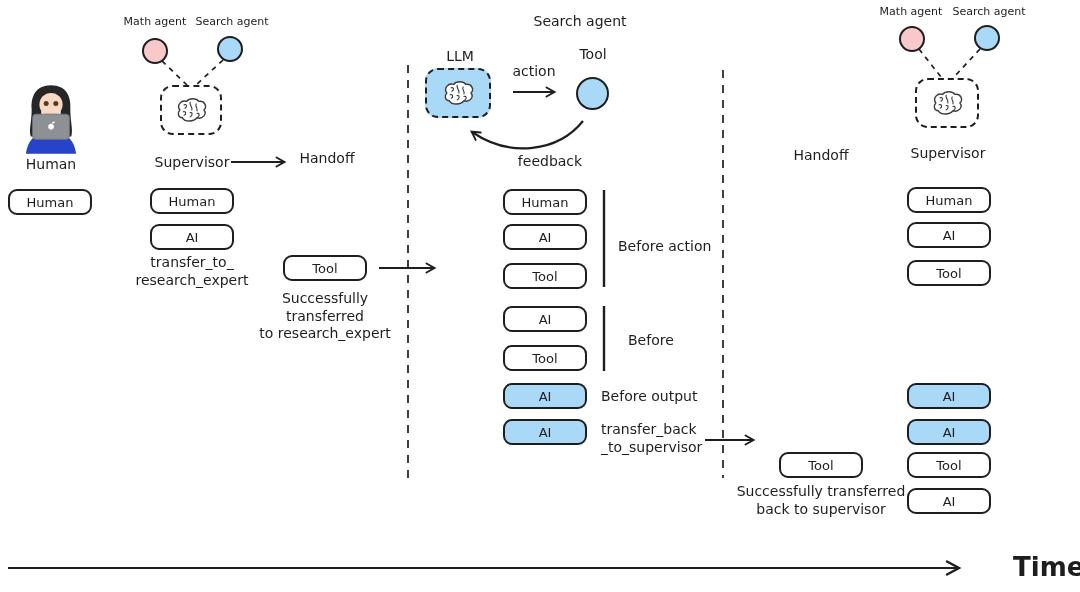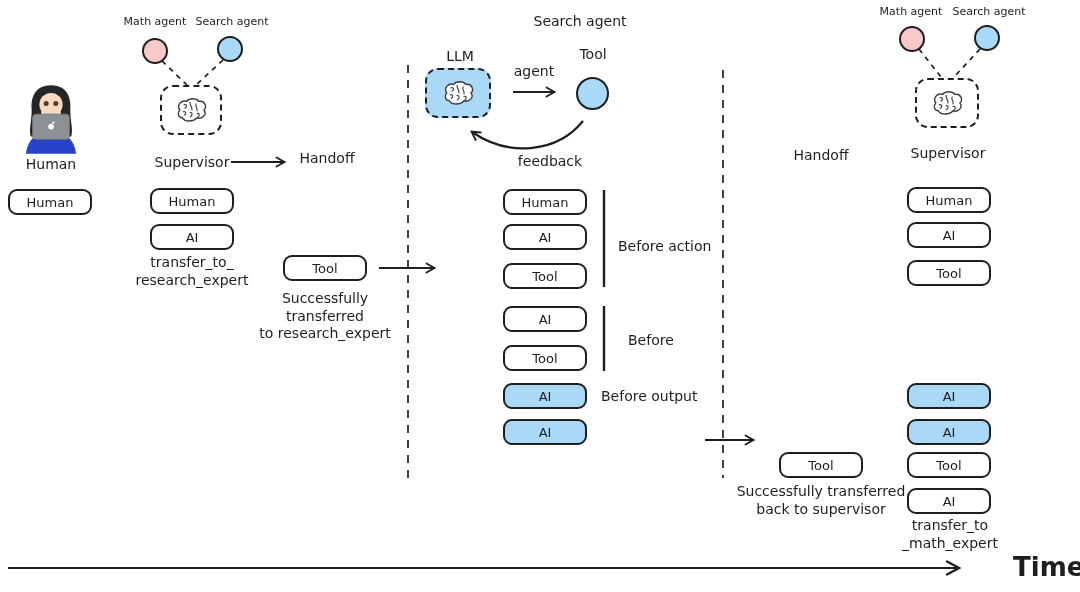--- a/index.html
+++ b/index.html
@@ -110,38 +110,40 @@
   <div class="lbl" style="left:243px;top:290px;width:164px">Successfully transferred
 to research_expert</div>
 
   <div class="lbl" style="left:502px;top:13px;width:156px;font-size:14px">Search agent</div>
   <div class="lbl" style="left:440px;top:48px;width:40px">LLM</div>
   <div class="dashedbox blue" style="left:425px;top:68px;width:66px;height:50px">
     <svg width="38" height="28">
         <use href="#brain"></use>
       </svg>
   </div>
-  <div class="lbl" style="left:505px;top:63px;width:58px">agent</div>
+  <div class="lbl" style="left:505px;top:63px;width:58px">action</div>
   <div class="lbl" style="left:570px;top:46px;width:46px">Tool</div>
   <div class="agent-circle blue" style="left:576px;top:77px;width:33px;height:33px"></div>
   <div class="lbl" style="left:517px;top:153px;width:66px">feedback</div>
 
   <div class="msgbox" style="left:503px;top:189px">Human</div>
   <div class="msgbox" style="left:503px;top:224px">AI</div>
   <div class="msgbox" style="left:503px;top:263px">Tool</div>
   <div class="lbl left" style="left:618px;top:238px;width:96px">Before action</div>
 
   <div class="msgbox" style="left:503px;top:306px">AI</div>
   <div class="msgbox" style="left:503px;top:345px">Tool</div>
   <div class="lbl left" style="left:628px;top:332px;width:60px">Before</div>
 
   <div class="msgbox blue" style="left:503px;top:383px">AI</div>
   <div class="lbl left" style="left:601px;top:388px;width:104px">Before output</div>
 
   <div class="msgbox blue" style="left:503px;top:419px">AI</div>
+  <div class="lbl left" style="left:601px;top:421px;width:116px">transfer_back
+_to_supervisor</div>
 
   <div class="lbl small" style="left:874px;top:5px;width:74px">Math agent</div>
   <div class="lbl small" style="left:950px;top:5px;width:78px">Search agent</div>
   <div class="agent-circle pink" style="left:899px;top:26px;width:26px;height:26px"></div>
   <div class="agent-circle blue" style="left:974px;top:25px;width:26px;height:26px"></div>
   <div class="dashedbox" style="left:915px;top:78px;width:64px;height:50px">
     <svg width="38" height="28">
         <use href="#brain"></use>
       </svg>
   </div>
@@ -149,22 +151,20 @@
   <div class="lbl" style="left:907px;top:145px;width:82px">Supervisor</div>
 
   <div class="msgbox" style="left:907px;top:187px">Human</div>
   <div class="msgbox" style="left:907px;top:222px">AI</div>
   <div class="msgbox" style="left:907px;top:260px">Tool</div>
 
   <div class="msgbox blue" style="left:907px;top:383px">AI</div>
   <div class="msgbox blue" style="left:907px;top:419px">AI</div>
   <div class="msgbox" style="left:907px;top:452px">Tool</div>
   <div class="msgbox" style="left:907px;top:488px">AI</div>
-  <div class="lbl" style="left:895px;top:517px;width:110px">transfer_to
-_math_expert</div>
 
   <div class="msgbox" style="left:779px;top:452px">Tool</div>
   <div class="lbl" style="left:729px;top:483px;width:184px">Successfully transferred
 back to supervisor</div>
 
   <div class="lbl big left" style="left:1013px;top:551px;width:66px">Time</div>
 
 </div>
 
 </body></html>

